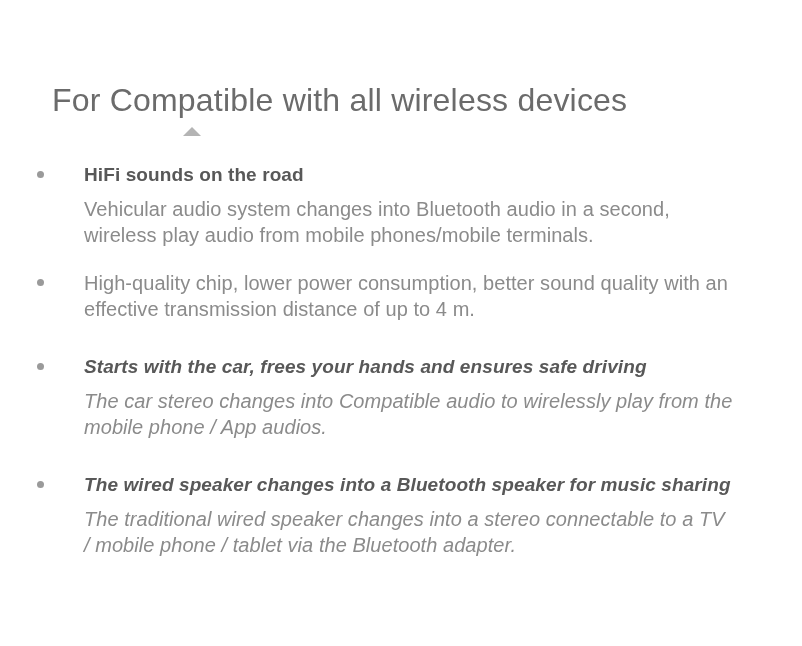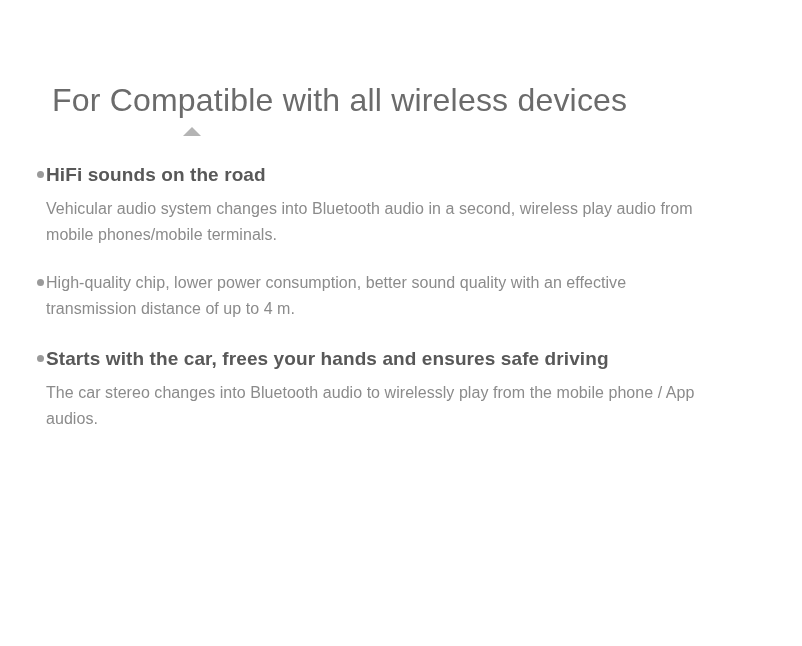--- a/index.html
+++ b/index.html
@@ -51,26 +51,27 @@
   
   .feature-list {
     position: absolute;
     left: 0;
     top: 162px;
     width: 802px;
   }
 
   .feature-item {
     position: relative;
-    padding-left: 46px;
+    padding-left: 84px;
     padding-right: 60px;
     margin-bottom: 22px;
   }
   .feature-item.gap-large {
-    margin-top: 24px;
+    margin-top: 32px;
+    font-style: italic;
   }
 
   .feature-bullet {
     position: absolute;
     left: 37px;
     top: 9px;
     width: 7px;
     height: 7px;
     border-radius: 50%;
     background: #9a9a9a;
@@ -79,21 +80,21 @@
   .feature-heading {
     font-size: 19px;
     font-weight: bold;
     color: #585858;
     line-height: 25px;
     margin: 0 0 9px 0;
     letter-spacing: 0.1px;
   }
 
   .feature-body {
-    font-size: 16px;
+    font-size: 20px;
     font-weight: 400;
     color: #8b8b8b;
     line-height: 26px;
     margin: 0;
     max-width: 650px;
     letter-spacing: 0.05px;
   }
 </style>
 </head>
 <body>
@@ -113,18 +114,23 @@
     </div>
 
     <div class="feature-item">
       <span class="feature-bullet"></span>
       <div class="feature-body">High-quality chip, lower power consumption, better sound quality with an effective transmission distance of up to 4 m.</div>
     </div>
 
     <div class="feature-item gap-large">
       <span class="feature-bullet"></span>
       <div class="feature-heading">Starts with the car, frees your hands and ensures safe driving</div>
-      <div class="feature-body">The car stereo changes into Bluetooth audio to wirelessly play from the mobile phone / App audios.</div>
+      <div class="feature-body">The car stereo changes into Compatible audio to wirelessly play from the mobile phone / App audios.</div>
     </div>
 
+    <div class="feature-item gap-large">
+      <span class="feature-bullet"></span>
+      <div class="feature-heading">The wired speaker changes into a Bluetooth speaker for music sharing</div>
+      <div class="feature-body">The traditional wired speaker changes into a stereo connectable to a TV / mobile phone / tablet via the Bluetooth adapter.</div>
+    </div>
 
   </div>
 </div>
 
 </body></html>

